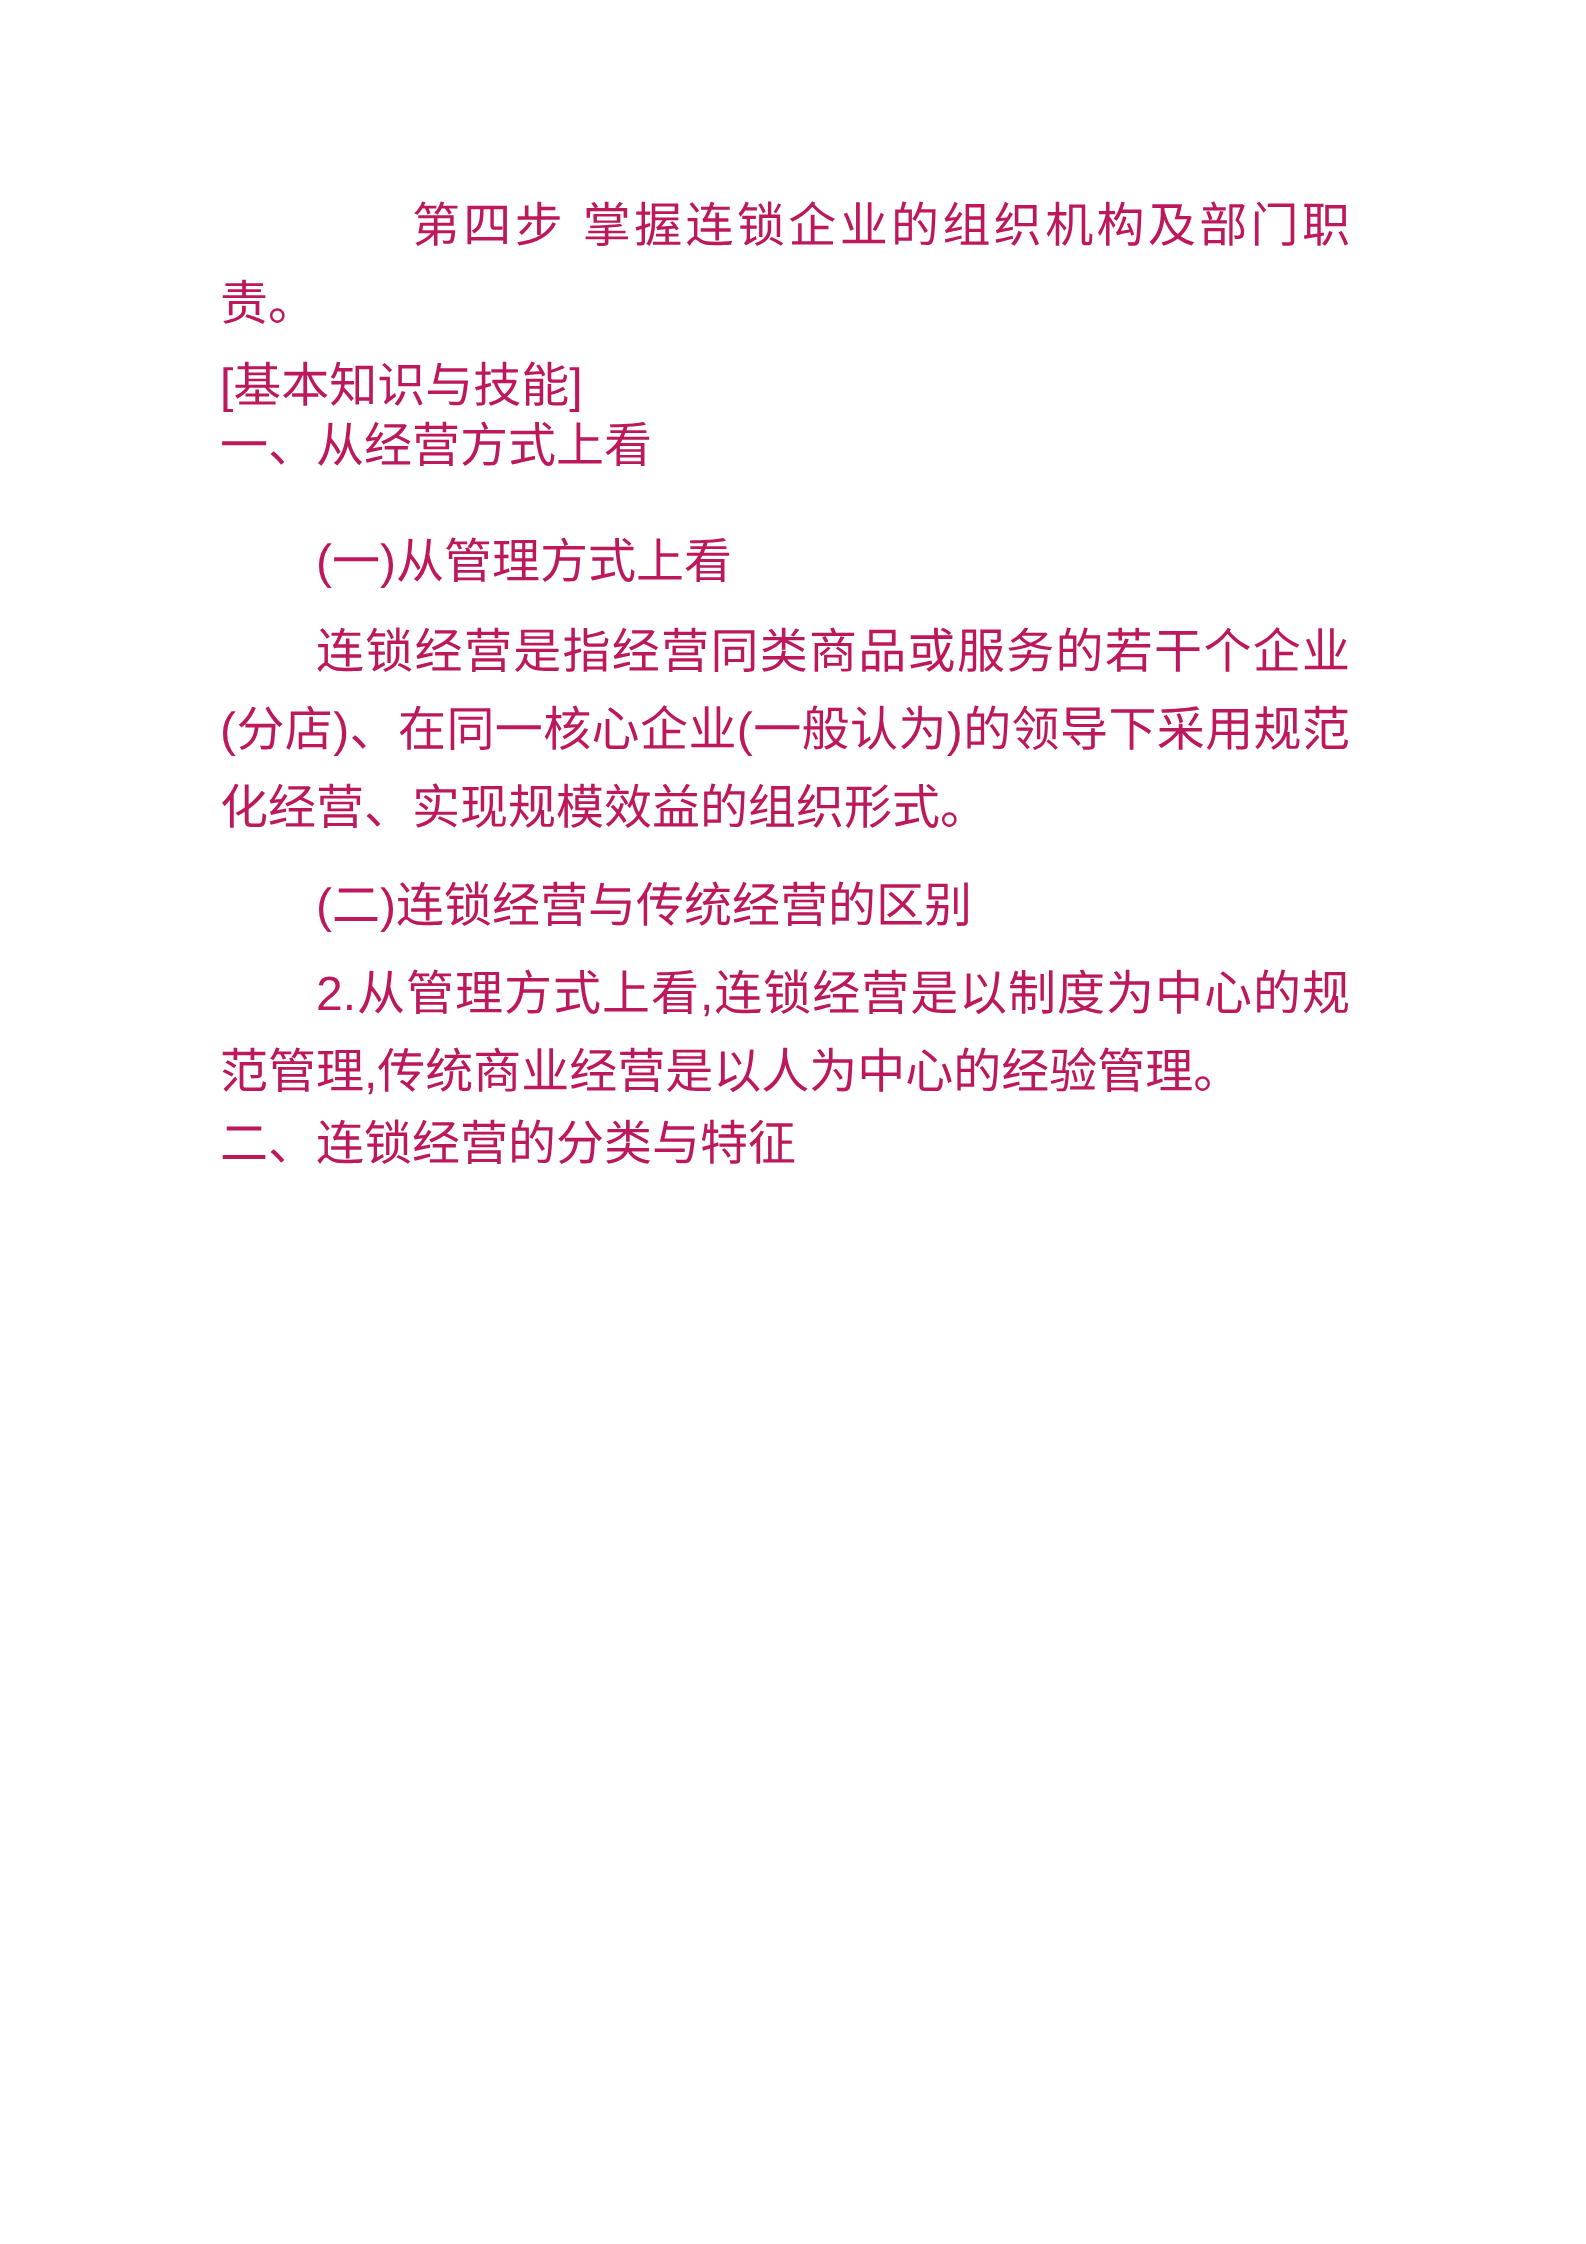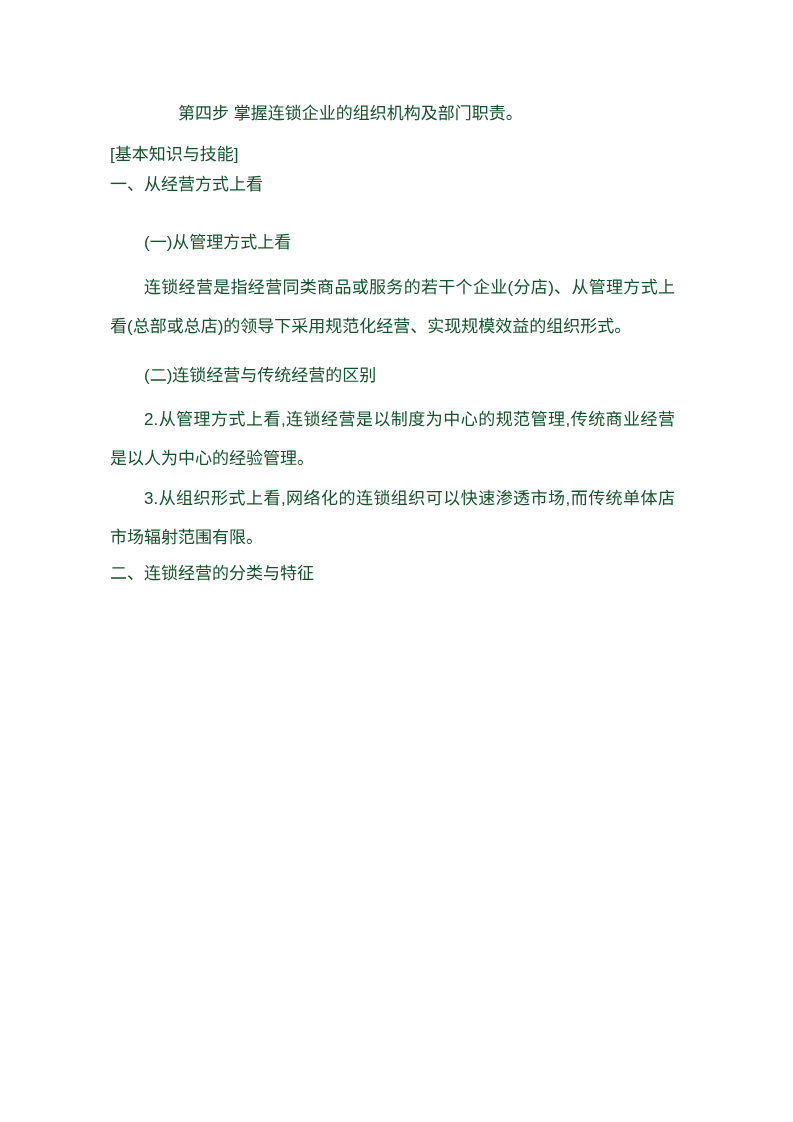--- a/index.html
+++ b/index.html
@@ -8,23 +8,23 @@
     background: #ffffff;
   }
   .page {
     position: relative;
     width: 793px;
     height: 1122px;
     box-sizing: border-box;
     margin: 0;
     padding: 94px 118px 0 110px;
     background: #ffffff;
-    color: #14532d;
+    color: #be185d;
     font-family: "Liberation Sans", sans-serif;
-    font-size: 17px;
+    font-size: 24px;
     line-height: 39px;
     overflow: hidden;
   }
   .page p {
     margin: 0;
     padding: 0;
   }
   .para {
     text-align: justify;
     text-justify: inter-character;
@@ -53,25 +53,24 @@
 
 <div class="page">
   <p class="para title-line">第四步 掌握连锁企业的组织机构及部门职责。</p>
 
   <p class="bold-heading mt7">[基本知识与技能]</p>
 
   <p class="bold-heading">一、从经营方式上看</p>
 
   <p class="para subheading mt23">(一)从管理方式上看</p>
 
-  <p class="para mt6">连锁经营是指经营同类商品或服务的若干个企业(分店)、从管理方式上看(总部或总店)的领导下采用规范化经营、实现规模效益的组织形式。</p>
+  <p class="para mt6">连锁经营是指经营同类商品或服务的若干个企业(分店)、在同一核心企业(一般认为)的领导下采用规范化经营、实现规模效益的组织形式。</p>
 
 
   <p class="para subheading mt10">(二)连锁经营与传统经营的区别</p>
 
 
   <p class="para mt5">2.从管理方式上看,连锁经营是以制度为中心的规范管理,传统商业经营是以人为中心的经验管理。</p>
 
-  <p class="para mt1">3.从组织形式上看,网络化的连锁组织可以快速渗透市场,而传统单体店市场辐射范围有限。</p>
 
 
   <p class="bold-heading mt2">二、连锁经营的分类与特征</p>
 </div>
 
 </body></html>

